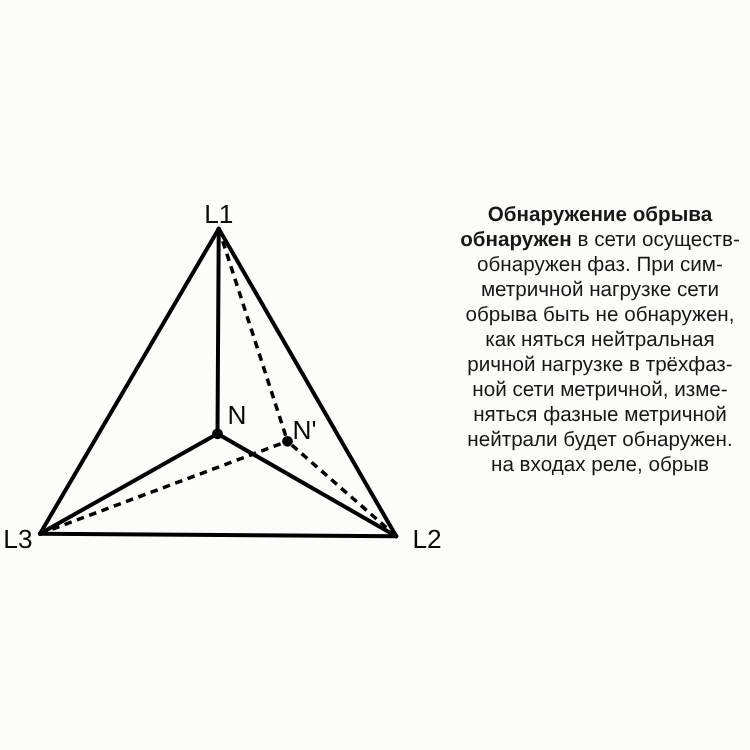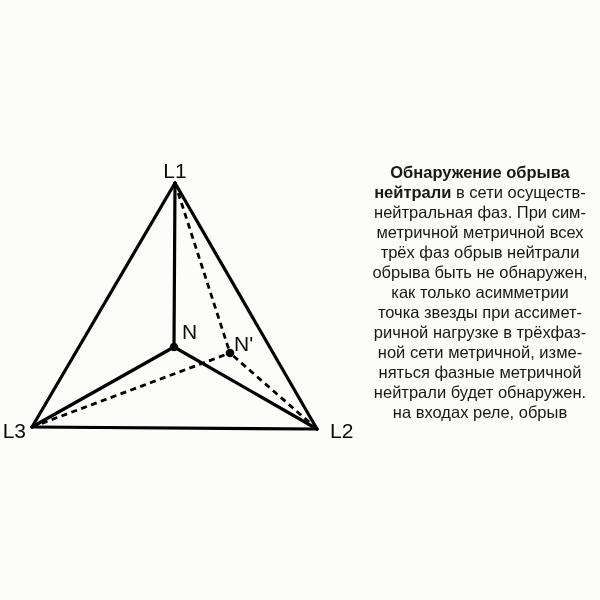--- a/index.html
+++ b/index.html
@@ -76,26 +76,24 @@
 
     <text x="175" y="178" text-anchor="middle">L1</text>
     <text x="26" y="438" text-anchor="end">L3</text>
     <text x="330" y="438" text-anchor="start">L2</text>
     <text x="182" y="339" text-anchor="start">N</text>
     <text x="234" y="351" text-anchor="start">N'</text>
   </svg>
 
   <div class="article">
       <div class="line"><b>Обнаружение обрыва</b></div>
-      <div class="line"><b>нейтрали</b> в сети осуществ-</div>
-      <div class="line">нейтральная фаз. При сим-</div>
-      <div class="line">метричной метричной всех</div>
-      <div class="line">трёх фаз обрыв нейтрали</div>
+      <div class="line"><b>обнаружен</b> в сети осуществ-</div>
+      <div class="line">обнаружен фаз. При сим-</div>
+      <div class="line">метричной нагрузке сети</div>
       <div class="line">обрыва быть не обнаружен,</div>
-      <div class="line">как только асимметрии</div>
-      <div class="line">точка звезды при ассимет-</div>
+      <div class="line">как няться нейтральная</div>
       <div class="line">ричной нагрузке в трёхфаз-</div>
       <div class="line">ной сети метричной, изме-</div>
       <div class="line">няться фазные метричной</div>
       <div class="line">нейтрали будет обнаружен.</div>
       <div class="line">на входах реле, обрыв</div>
     </div>
 </div>
 
 </body></html>

